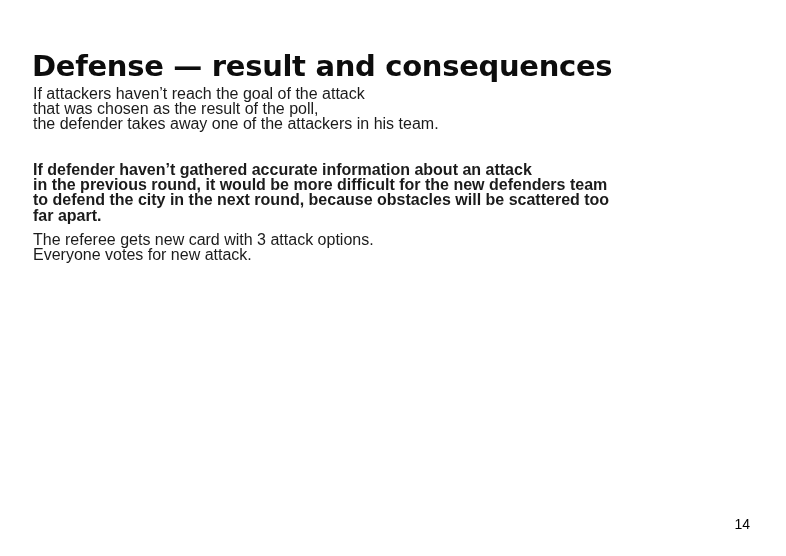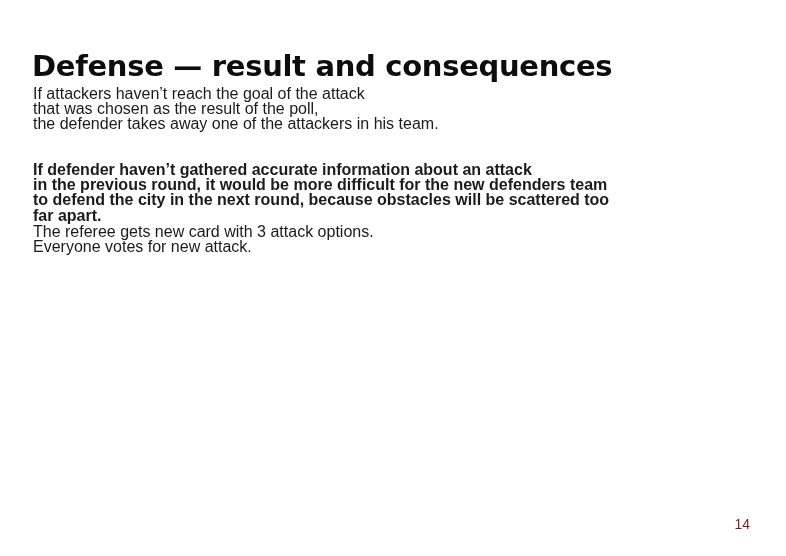--- a/index.html
+++ b/index.html
@@ -44,31 +44,31 @@
     left: 33px;
     font-family: "Liberation Sans", sans-serif;
     font-size: 16px;
     line-height: 15.2px;
     color: #1b1b1b;
     white-space: pre-line;
   }
 
   #para-1 { top: 86px; }
   #para-2 { top: 162px; font-weight: bold; }
-  #para-3 { top: 224px; }
+  #para-3 { top: 232px; }
 
   
   .page-number {
     position: absolute;
     right: 36px;
     bottom: 24px;
     font-family: "Liberation Sans", sans-serif;
     font-size: 14px;
     line-height: 16px;
-    color: #7f1d1d;
+    color: #000000;
     text-align: left;
     margin-left: 12px;
   }
 </style>
 </head>
 <body>
 
 <div class="slide">
 
   <h1 class="slide-title">Defense — result and consequences</h1>

